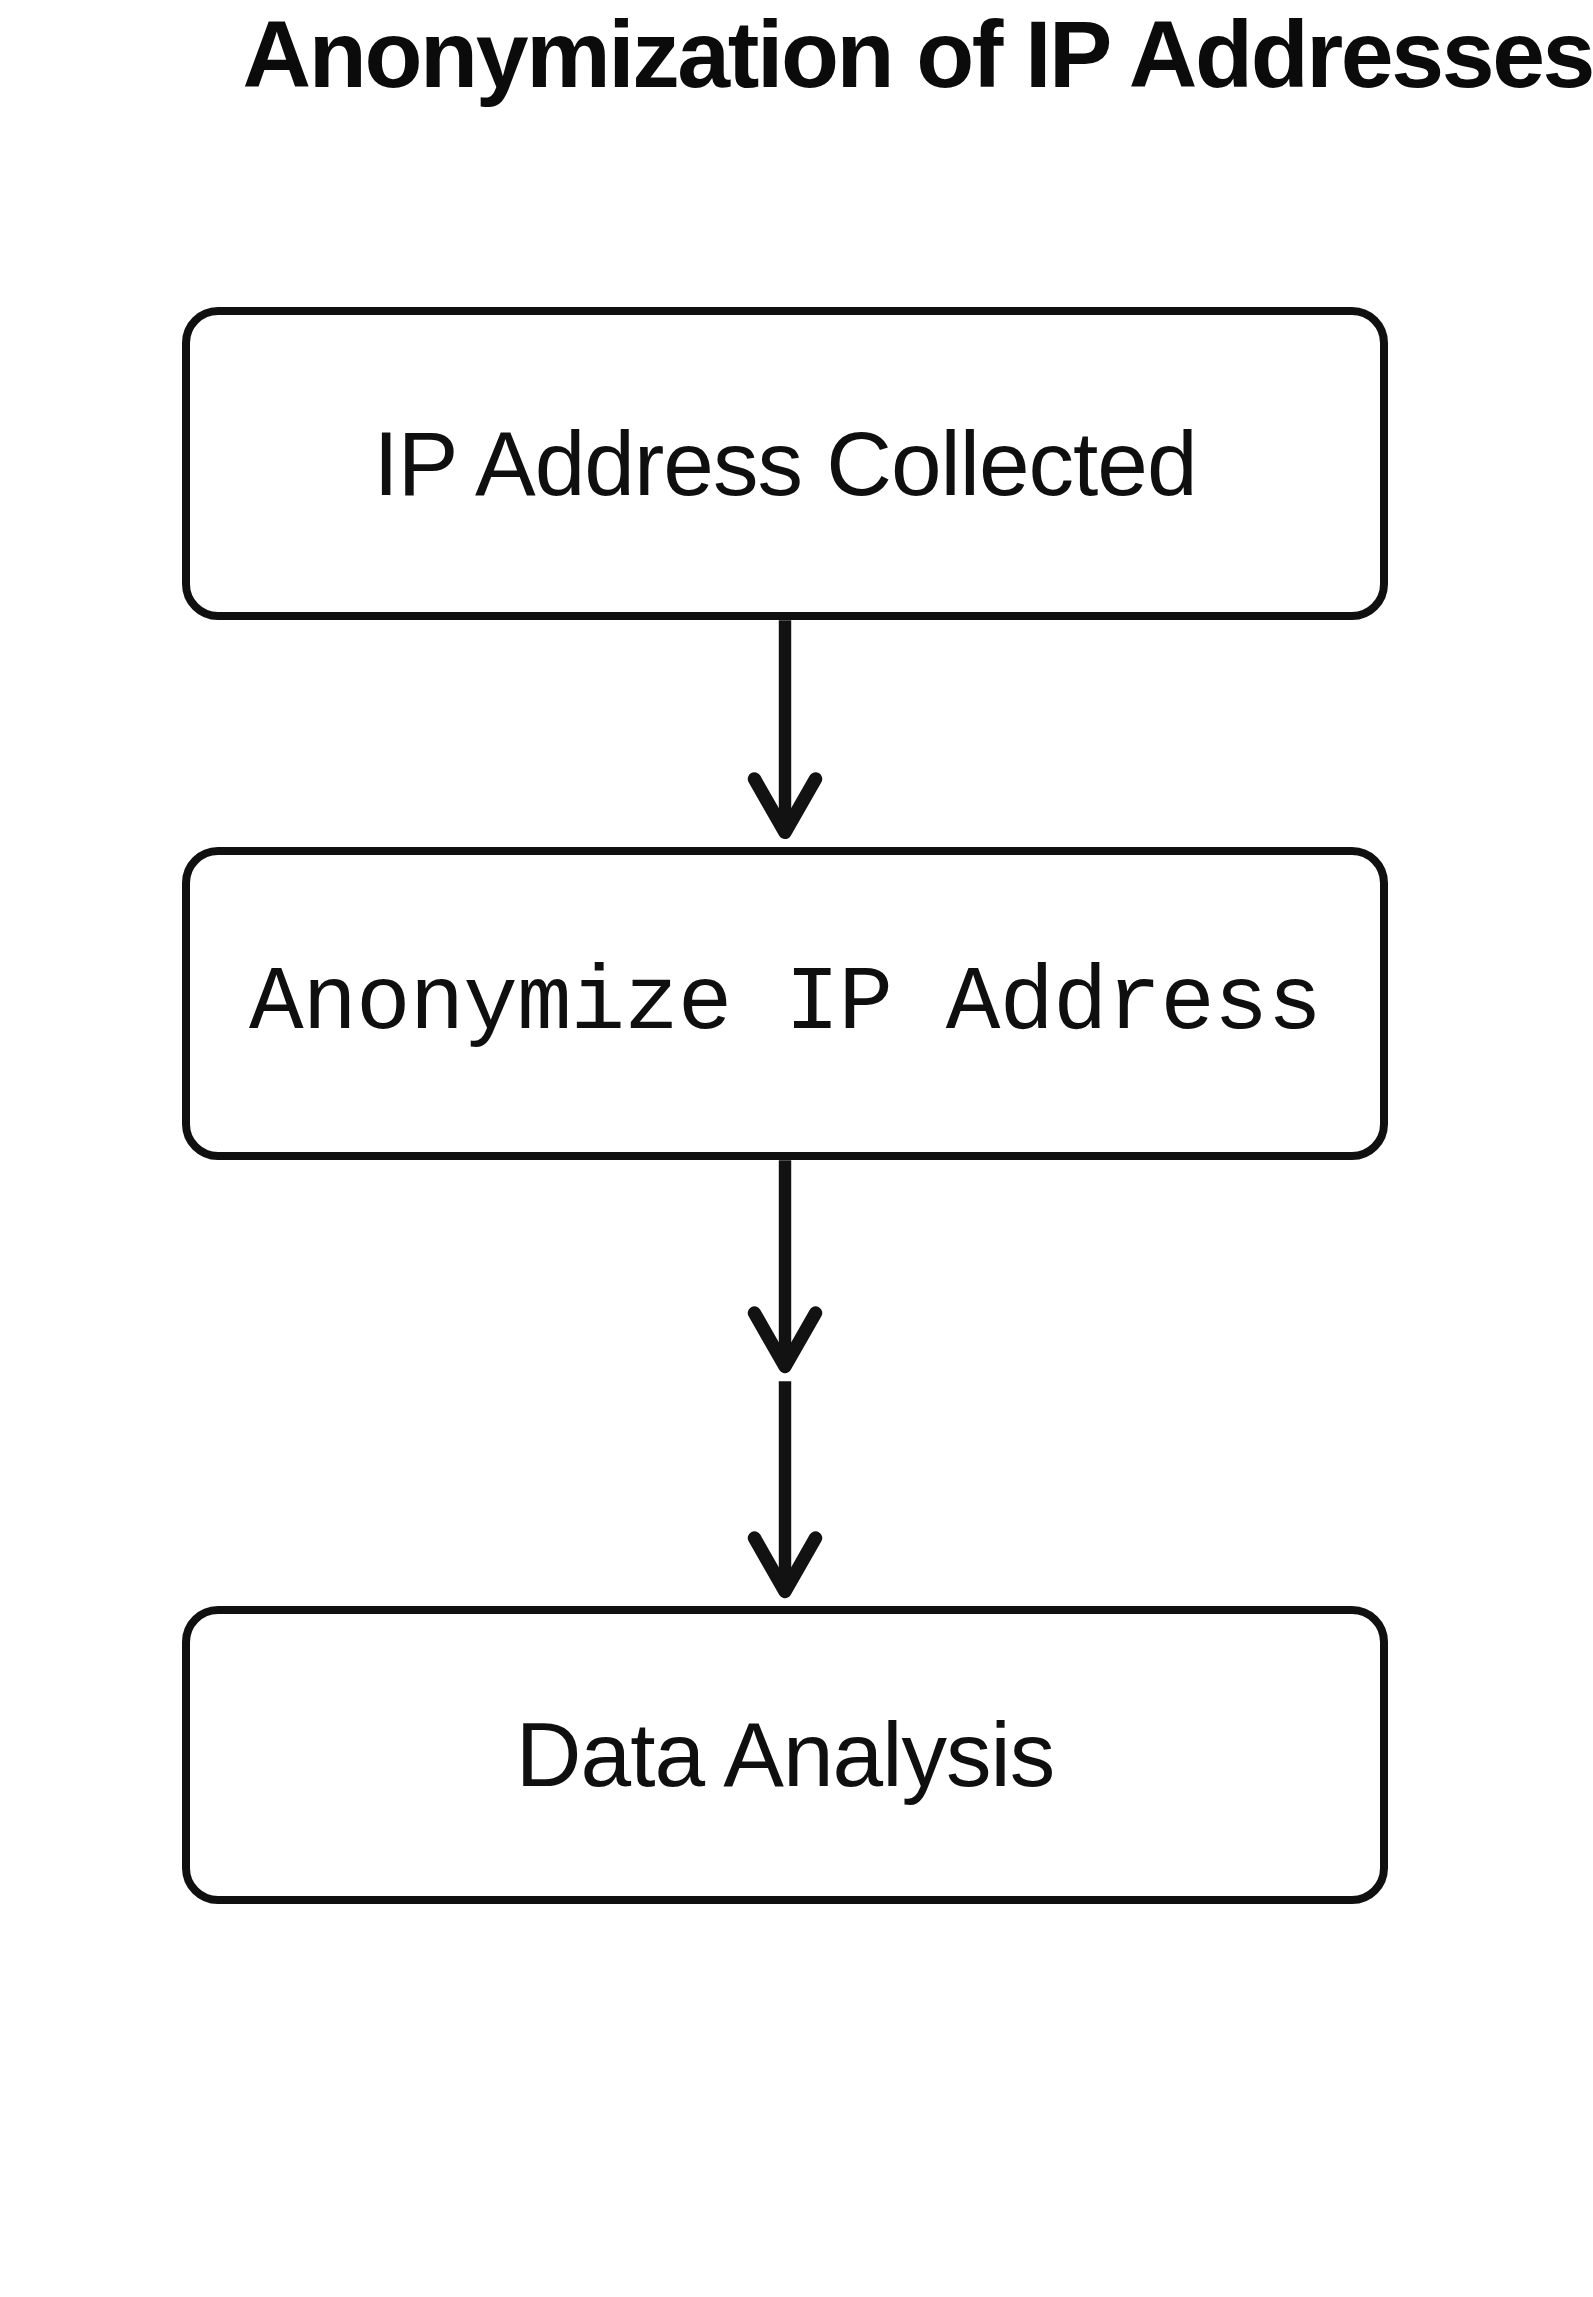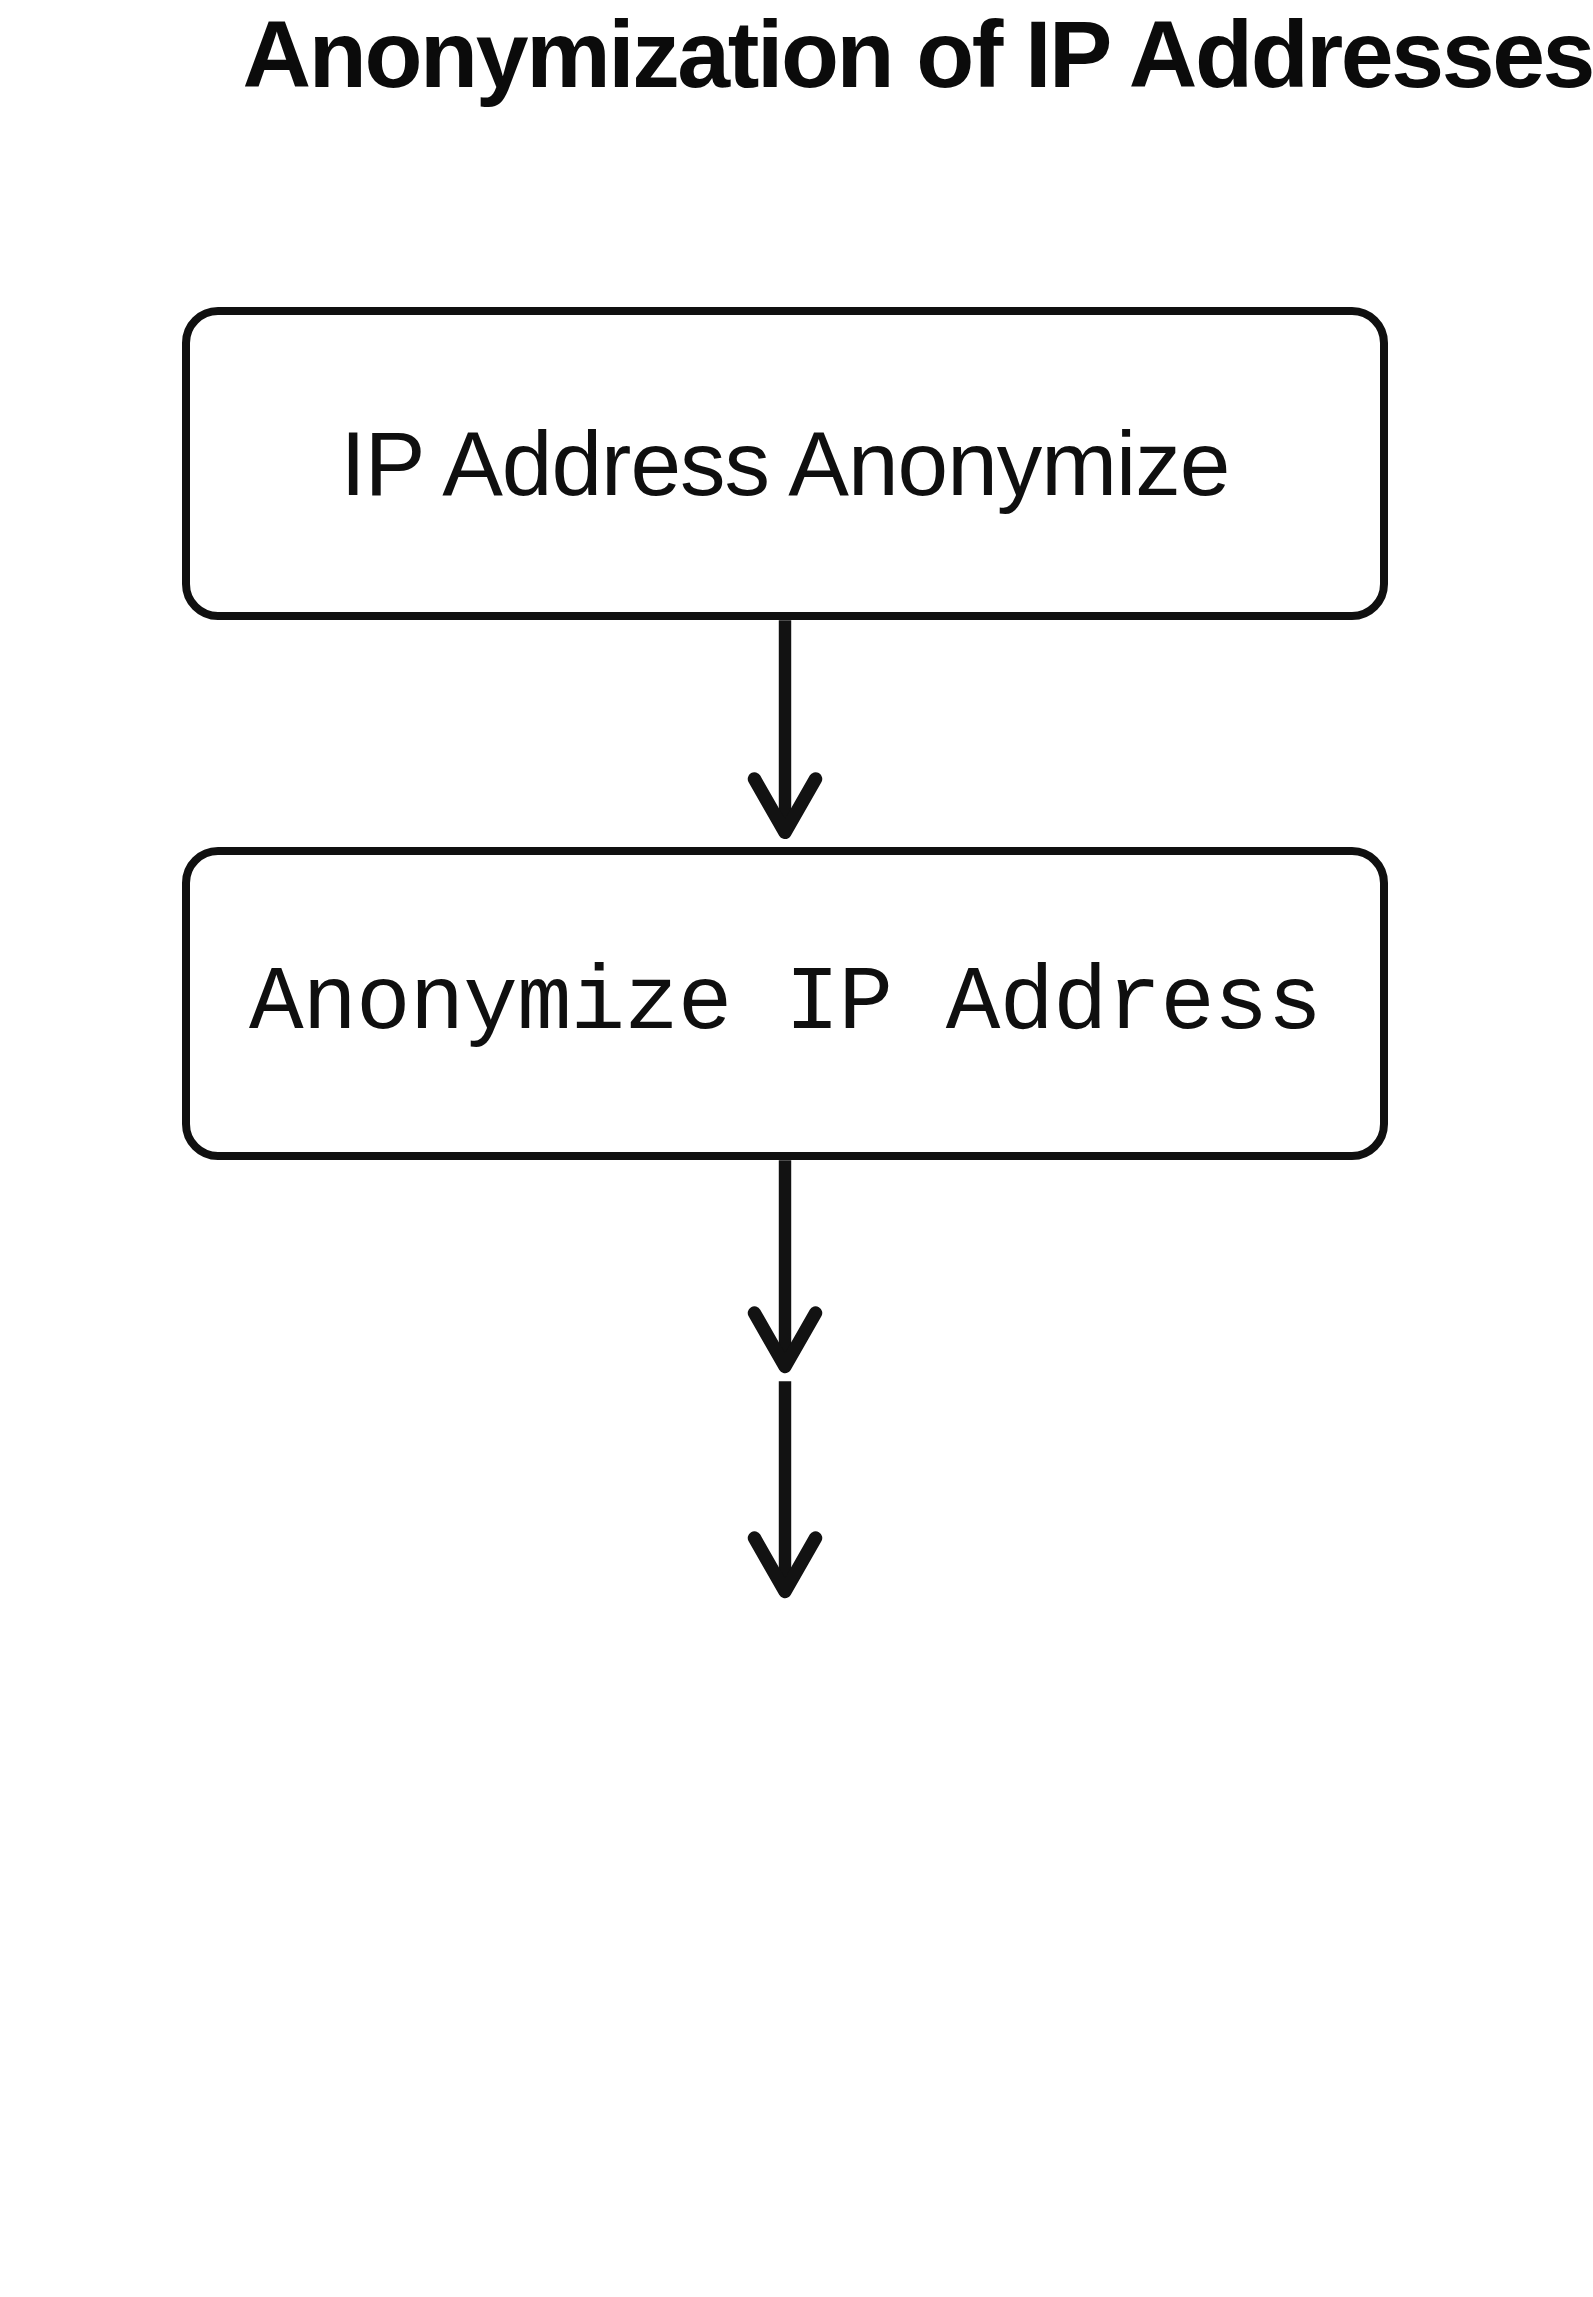--- a/index.html
+++ b/index.html
@@ -72,21 +72,21 @@
   }
 </style>
 </head>
 <body>
 
 <h1 class="title">Anonymization of IP Addresses</h1>
 
 <div class="flow">
 
   <div class="node node-1">
-    <span class="node-label">IP Address Anonymize</span>
+    <span class="node-label">IP Address Collected</span>
   </div>
 
   <svg class="arrow" width="86" height="227" viewBox="0 0 90 237" aria-hidden="true">
     <line x1="45" y1="0" x2="45" y2="222" stroke-width="13"></line>
     <polyline points="13,166 45,222 77,166" stroke-width="14" stroke-linecap="round" stroke-linejoin="round"></polyline>
   </svg>
 
   <div class="node node-2">
     <span class="node-label">Anonymize IP Address</span>
   </div>
@@ -95,15 +95,18 @@
     <line x1="45" y1="0" x2="45" y2="216" stroke-width="13"></line>
     <polyline points="13,160 45,216 77,160" stroke-width="14" stroke-linecap="round" stroke-linejoin="round"></polyline>
   </svg>
 
 
   <svg class="arrow" width="86" height="225" viewBox="0 0 90 235" aria-hidden="true">
     <line x1="45" y1="0" x2="45" y2="220" stroke-width="13"></line>
     <polyline points="13,164 45,220 77,164" stroke-width="14" stroke-linecap="round" stroke-linejoin="round"></polyline>
   </svg>
 
+  <div class="node node-4">
+    <span class="node-label">Data Analysis</span>
+  </div>
 
 </div>
 
 
 </body></html>

